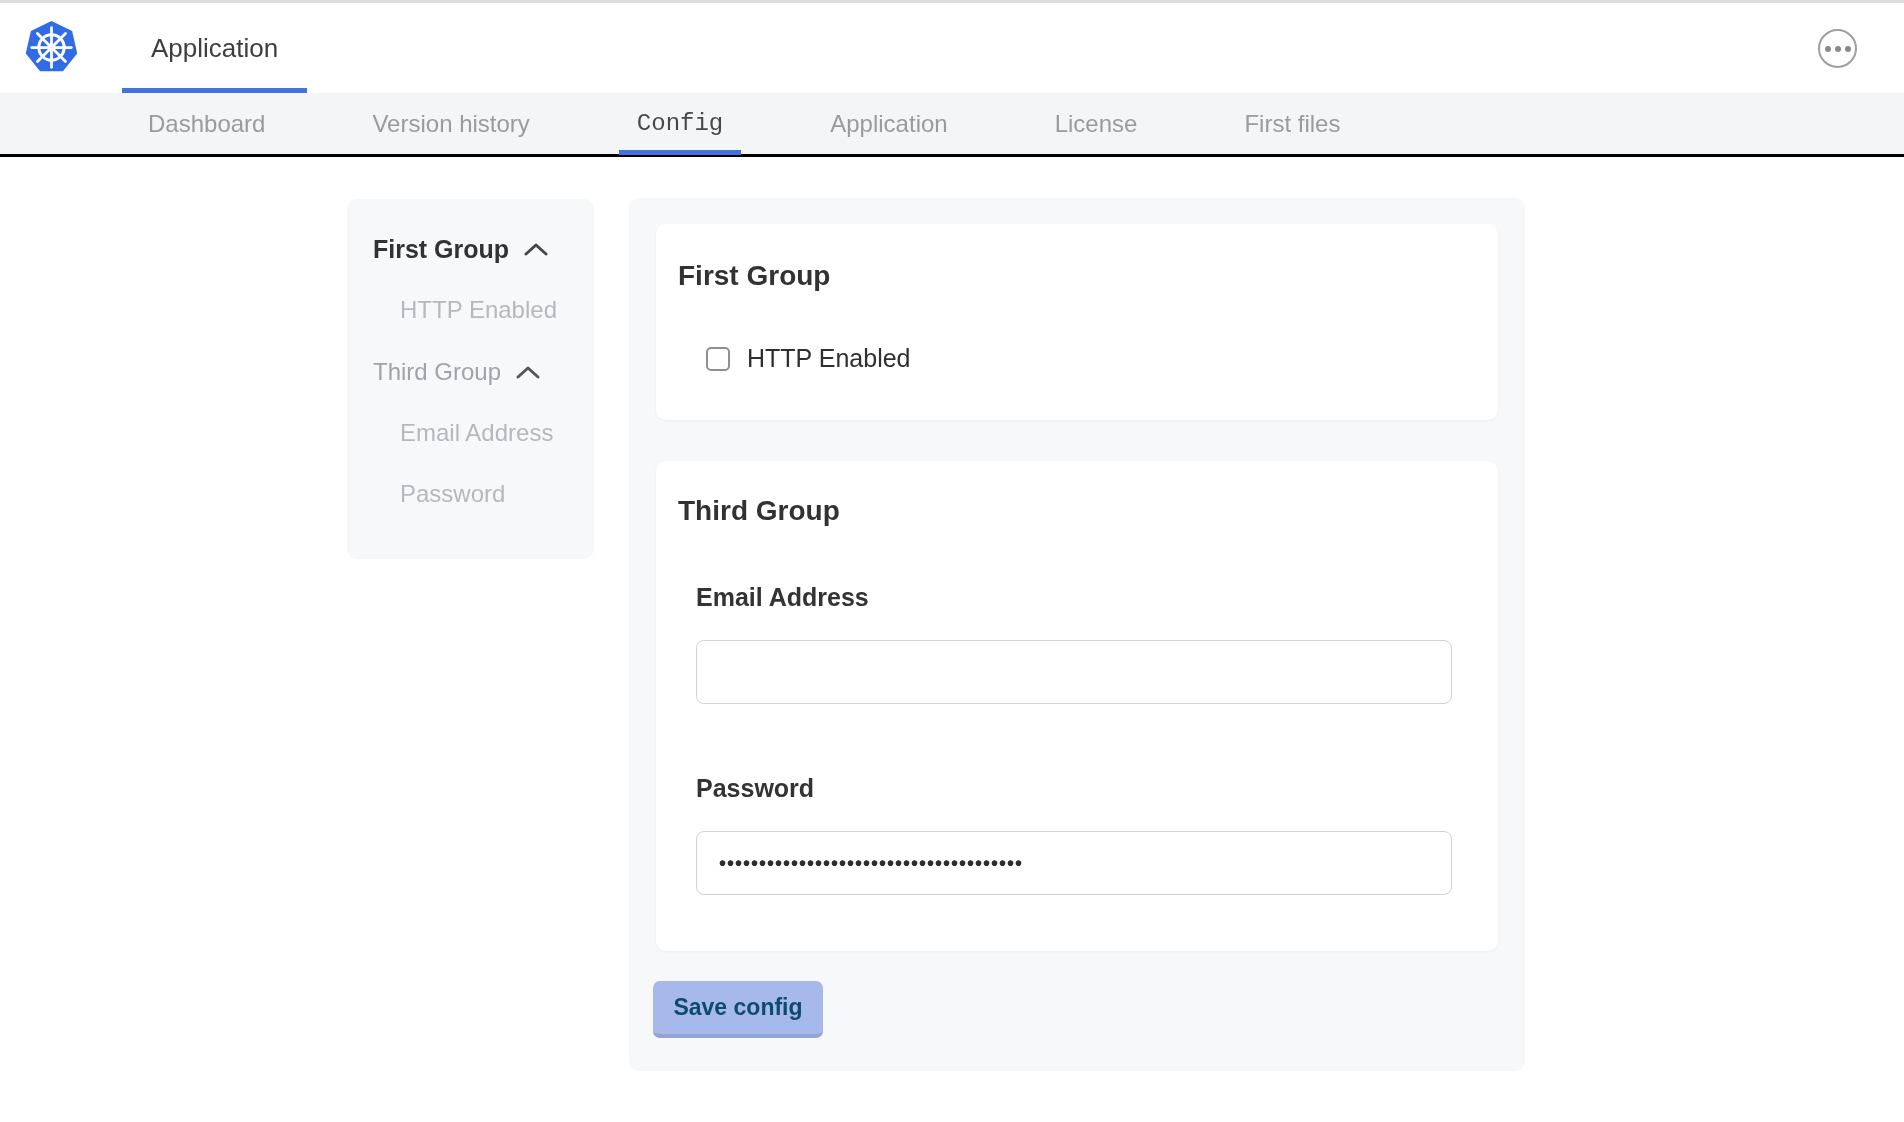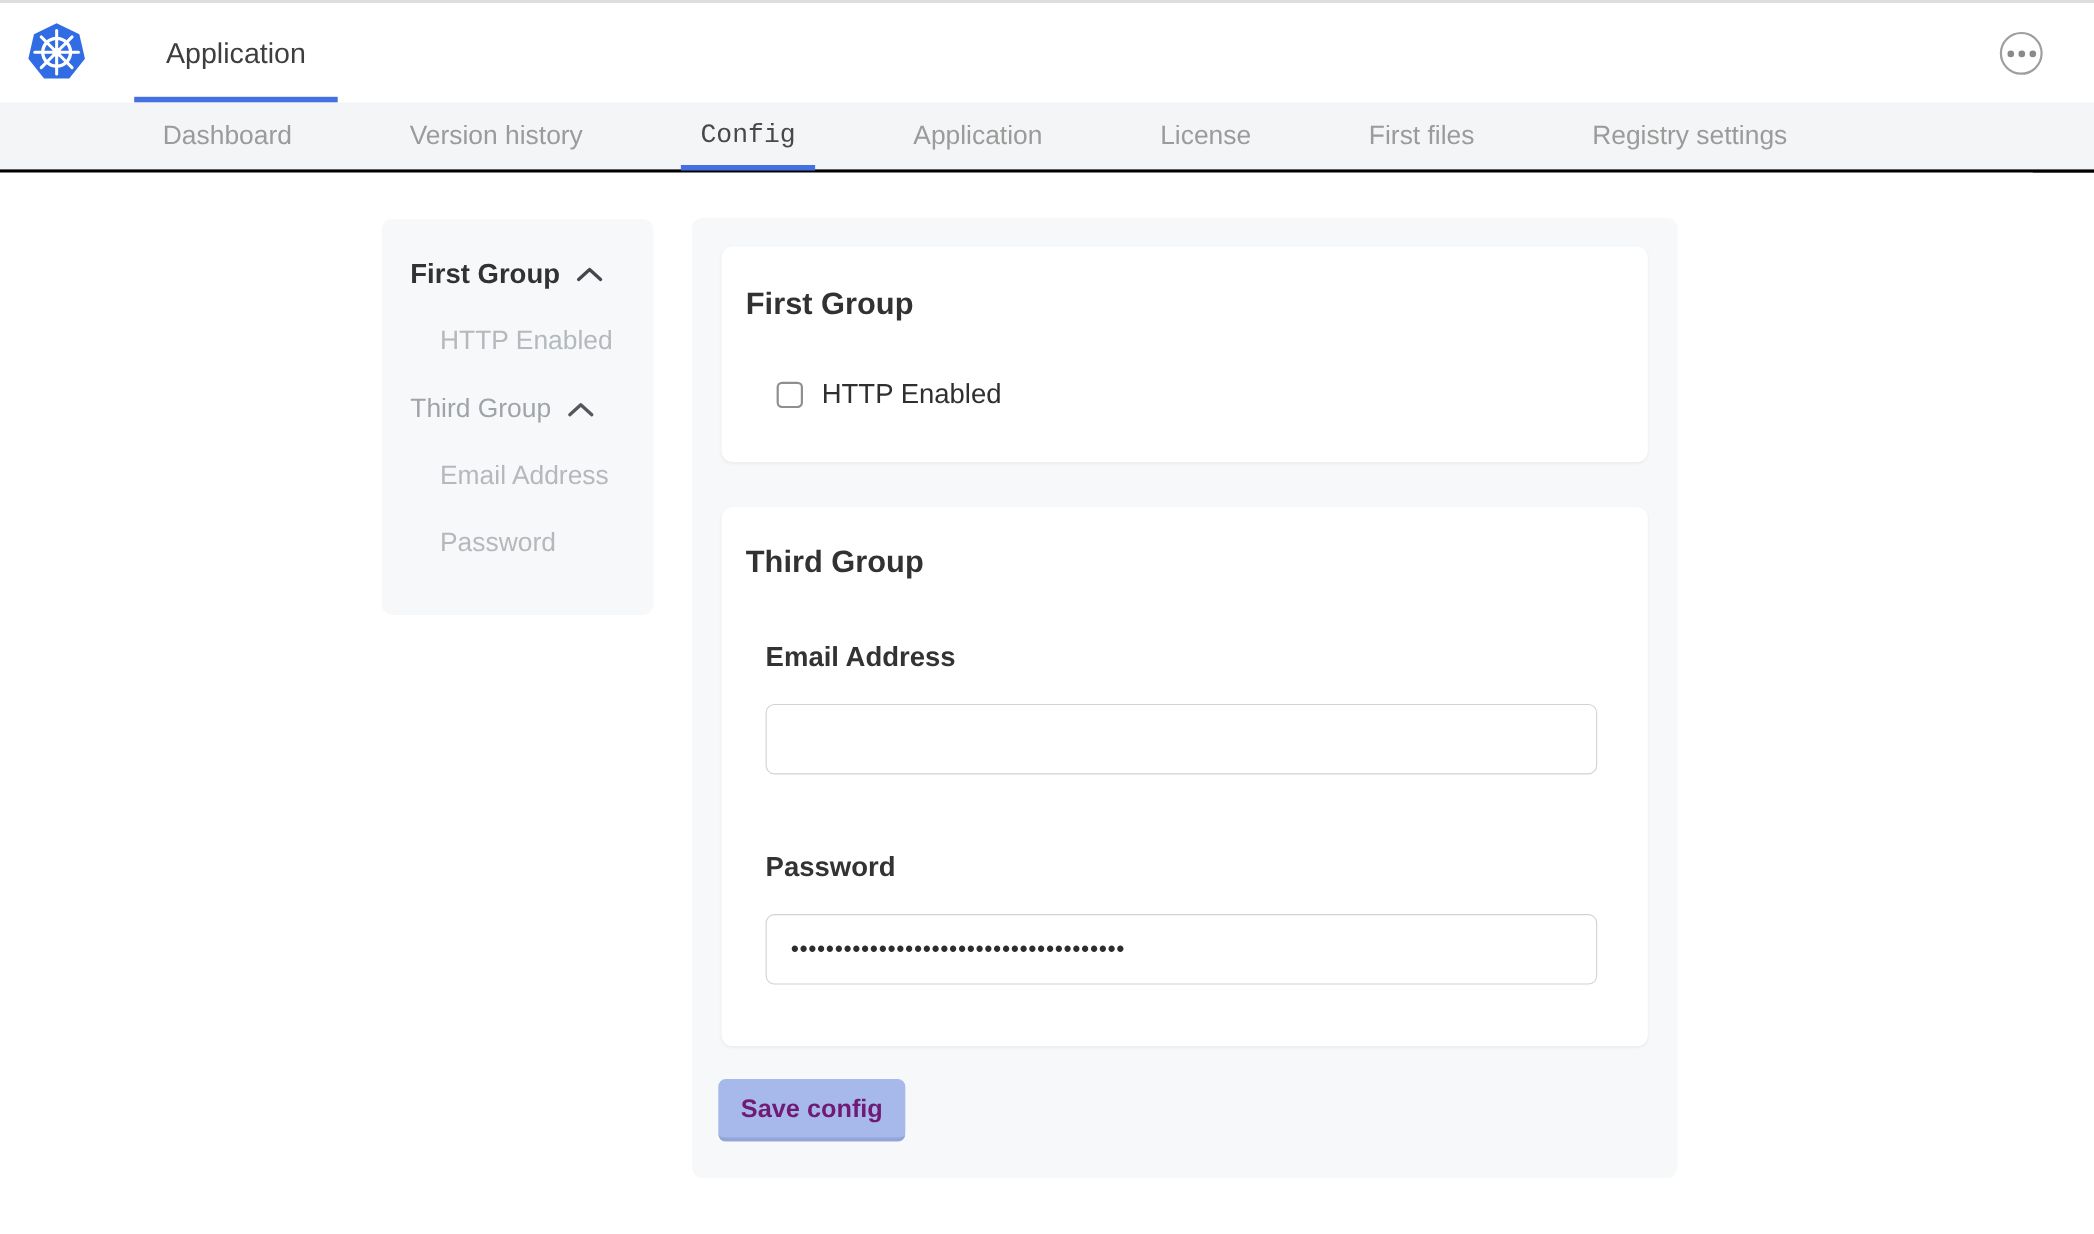--- a/index.html
+++ b/index.html
@@ -114,21 +114,21 @@
   }
   .input-email { top: 179px; }
   .input-password {
     top: 370px;
     font-size: 20px; font-weight: 700; letter-spacing: 1px; color: #2d2d2d;
   }
 
   .save-btn {
     position: absolute; left: 24px; top: 783px; width: 170px; height: 57px;
     background: #a7b8ea; border: none; border-bottom: 4px solid #92a5d6;
-    border-radius: 7px; color: #701a75; font-weight: 700; font-size: 23px;
+    border-radius: 7px; color: #0c4a6e; font-weight: 700; font-size: 23px;
     font-family: "Liberation Sans", sans-serif; cursor: pointer;
   }
 </style>
 </head>
 <body>
 
 <div class="topstrip"></div>
 
 <header class="header">
   <div class="logo">
@@ -181,24 +181,20 @@
 
   </div>
   <div class="nav-tab">
     <span>License</span>
 
   </div>
   <div class="nav-tab">
     <span>First files</span>
 
   </div>
-  <div class="nav-tab">
-    <span>Registry settings</span>
-
-  </div>
 </nav>
 
 <div class="content">
 
   <aside class="sidebar">
     <div class="side-row group-active" style="top:35px;">
       <span>First Group</span>
       <svg width="28" height="17" viewBox="0 0 28 17">
         <polyline points="4,13 14,4 24,13" fill="none" stroke="#44474c" stroke-width="3" stroke-linecap="round" stroke-linejoin="round"></polyline>
       </svg>

